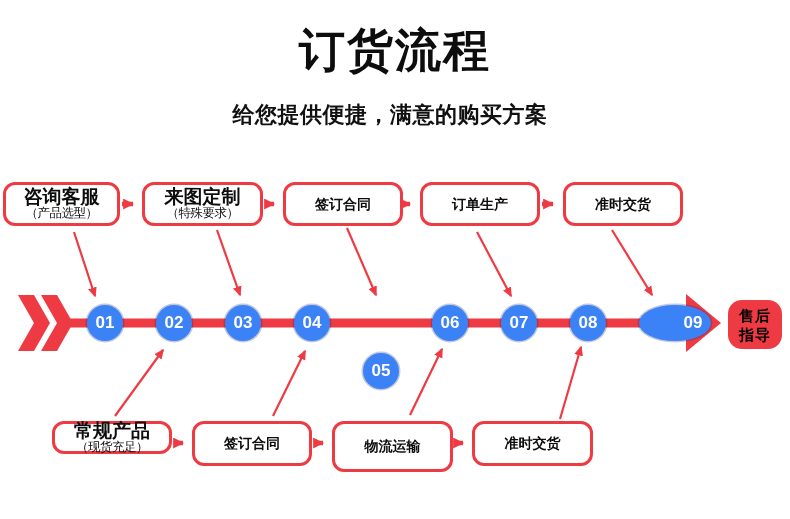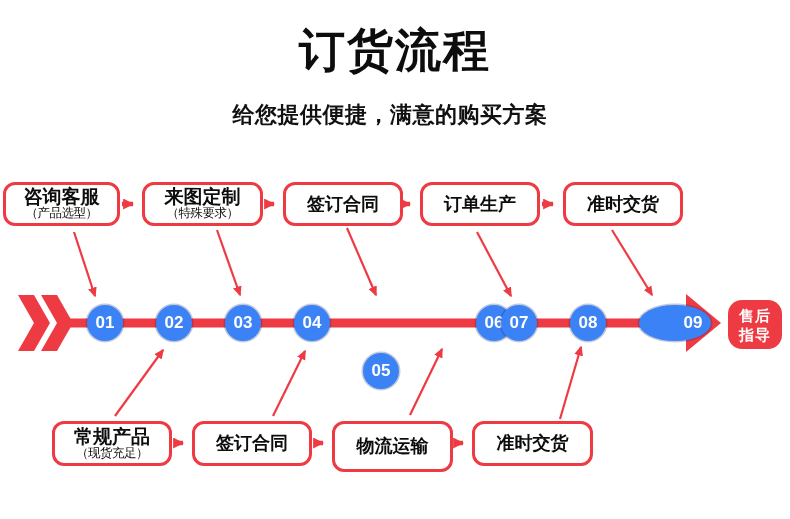--- a/index.html
+++ b/index.html
@@ -21,32 +21,32 @@
   svg.connectors{position:absolute;left:0;top:0;z-index:0;}
 
   .pbox{
     position:absolute;box-sizing:border-box;height:44px;
     background:#fff;border:3px solid #ee3b43;border-radius:12px;
     display:flex;flex-direction:column;align-items:center;justify-content:center;
     z-index:2;line-height:1.05;
   }
   .pbox .box-title{font-size:19px;font-weight:700;color:#0d0d0d;white-space:nowrap;}
   .pbox .box-note{font-size:12.5px;font-weight:400;color:#0d0d0d;white-space:nowrap;letter-spacing:-0.5px;}
-  .pbox.single .box-title{font-size:18px;}
+  .pbox.single .box-title{font-size:14px;}
 
   .step-circle{
     position:absolute;top:297px;width:36px;height:36px;border-radius:50%;
     background:#3b82f6;color:#fff;display:flex;align-items:center;justify-content:center;
     font-size:17px;font-weight:700;z-index:2;
     box-shadow:0 0 0 1.5px rgba(20,40,107,0.25);
   }
 
   .aftersales-badge{
     position:absolute;left:728px;top:292px;width:54px;height:49px;
-    background:#ee3b43;border-radius:14px;color:#ffffff;z-index:2;
+    background:#ee3b43;border-radius:14px;color:#000000;z-index:2;
     display:flex;flex-direction:column;align-items:center;justify-content:center;
     font-size:15px;font-weight:700;line-height:19px;letter-spacing:1px;
   }
 </style>
 </head>
 <body>
 
 <div class="canvas">
 
   <svg class="connectors" width="790" height="519" viewBox="0 0 790 519">
@@ -126,39 +126,39 @@
     </div>
   <div class="step-circle" style="left:225px;">
       <span>03</span>
     </div>
   <div class="step-circle" style="left:294px;">
       <span>04</span>
     </div>
   <div class="step-circle" style="left:363px;margin-top:48px;">
       <span>05</span>
     </div>
-  <div class="step-circle" style="left:432px;margin-left:44px;">
+  <div class="step-circle" style="left:432px;">
       <span>06</span>
     </div>
   <div class="step-circle" style="left:501px;">
       <span>07</span>
     </div>
   <div class="step-circle" style="left:570px;">
       <span>08</span>
     </div>
   <div class="step-circle" style="left:639px;padding-left:36px;">
       <span>09</span>
     </div>
 
   <div class="aftersales-badge">
     <span>售后</span>
     <span>指导</span>
   </div>
 
-  <div class="pbox" style="left:52px;top:413px;width:120px;height:45px;">
+  <div class="pbox" style="left:52px;top:413px;width:120px;height:33px;">
     <span class="box-title">常规产品</span>
     <span class="box-note">（现货充足）</span>
   </div>
   <div class="pbox single" style="left:192px;top:413px;width:120px;height:45px;">
     <span class="box-title">签订合同</span>
   </div>
   <div class="pbox single" style="left:332px;top:413px;width:121px;height:51px;">
     <span class="box-title">物流运输</span>
   </div>
   <div class="pbox single" style="left:472px;top:413px;width:121px;height:45px;">

